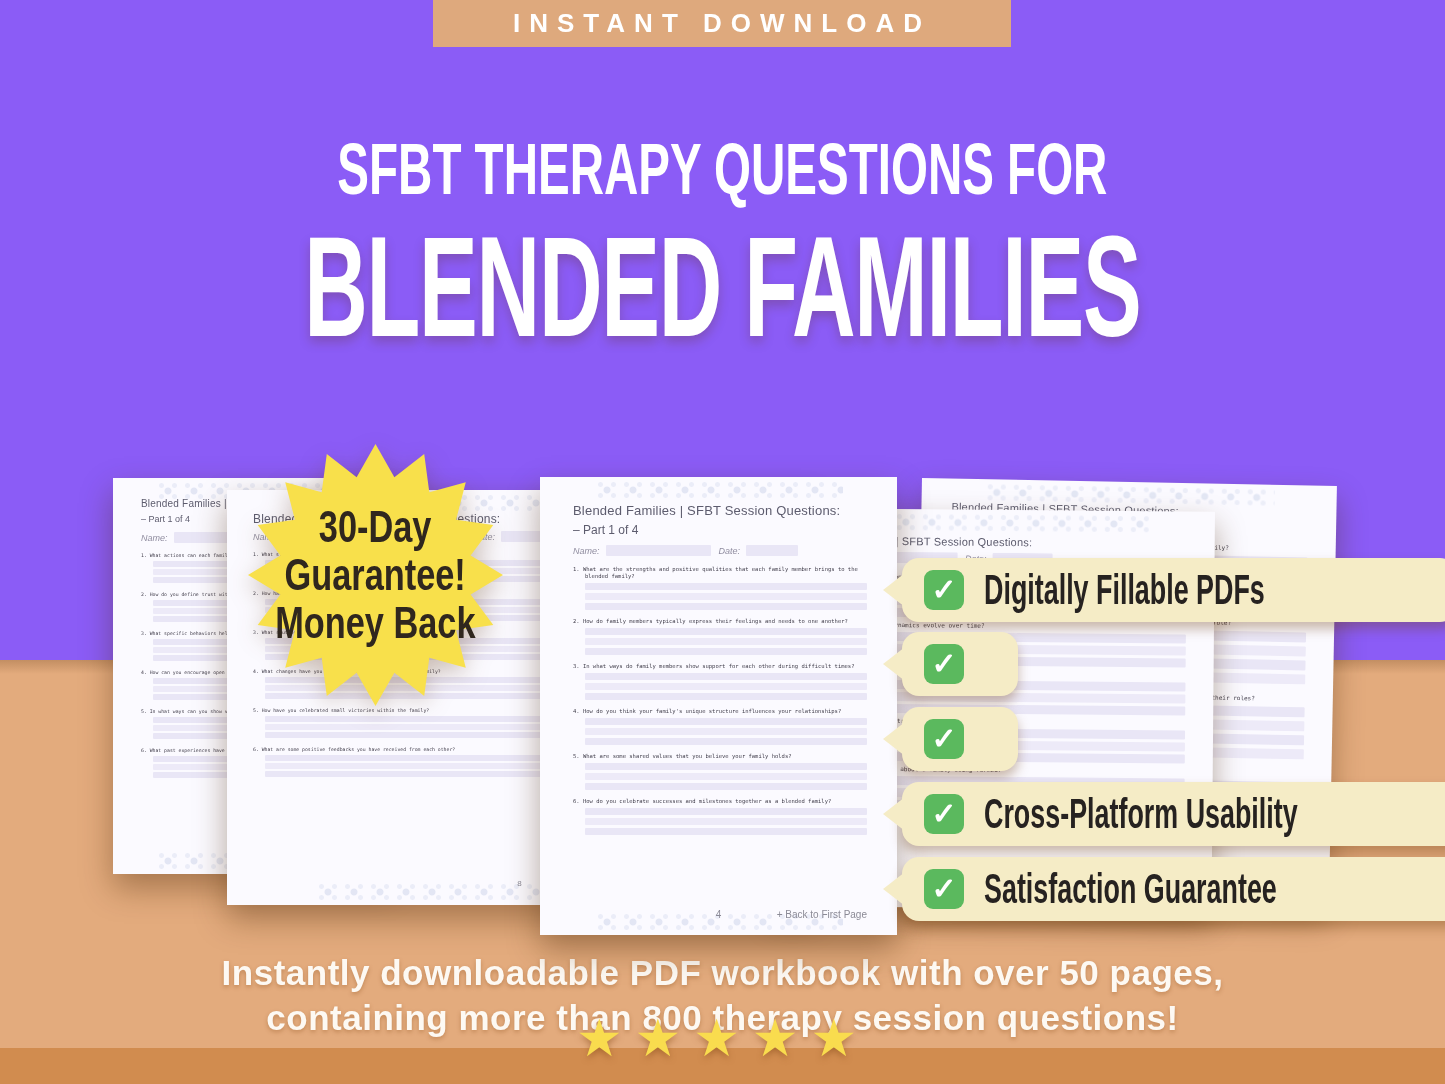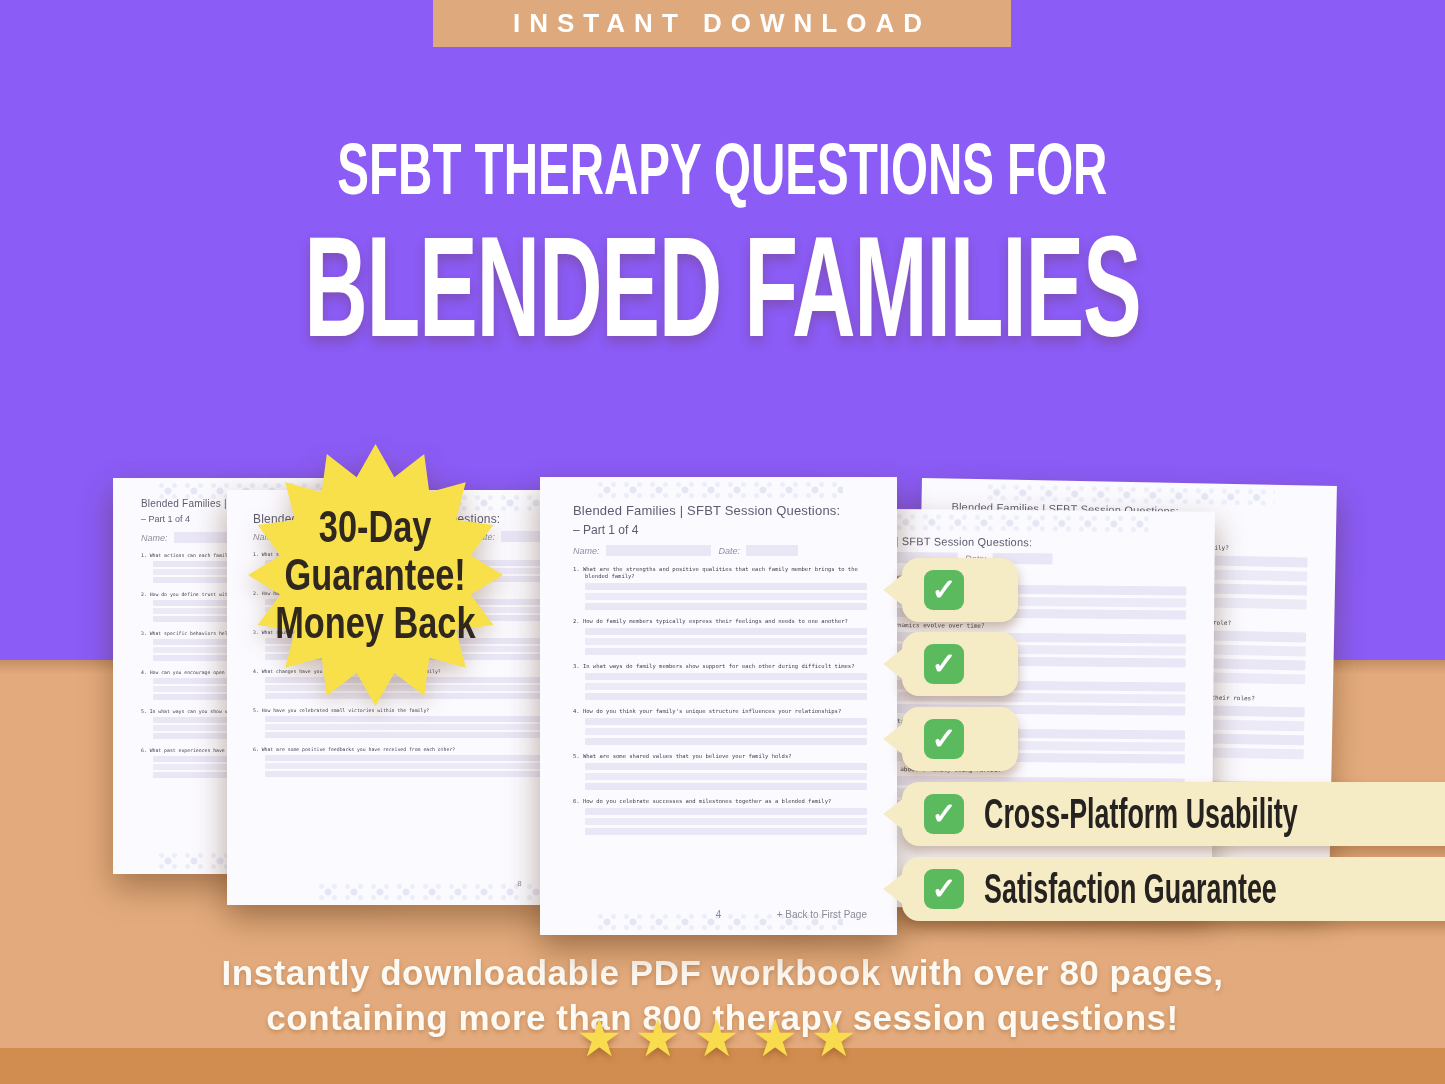--- a/index.html
+++ b/index.html
@@ -345,20 +345,21 @@
       <div><span class="cond">Guarantee!</span></div>
       <div><span class="cond">Money Back</span></div>
     </div>
   </div>
 
   <div id="feature-list">
       <div class="callout" style="top: 558px;">
         <div class="check">
           <span>✓</span>
         </div>
+        <div class="ctext"><span class="cond">Digitally Fillable PDFs</span></div>
       </div>
       <div class="callout" style="top: 632px;">
         <div class="check">
           <span>✓</span>
         </div>
       </div>
       <div class="callout" style="top: 707px;">
         <div class="check">
           <span>✓</span>
         </div>
@@ -371,17 +372,17 @@
       </div>
       <div class="callout" style="top: 857px;">
         <div class="check">
           <span>✓</span>
         </div>
         <div class="ctext"><span class="cond">Satisfaction Guarantee</span></div>
       </div>
     </div>
 
   <div class="bottom-text">
-    <div>Instantly downloadable PDF workbook with over 80 pages,</div>
+    <div>Instantly downloadable PDF workbook with over 50 pages,</div>
     <div>containing more than 800 therapy session questions!</div>
   </div>
   <div class="stars" id="stars-row"><span>★</span><span>★</span><span>★</span><span>★</span><span>★</span></div>
 </div>
 
 </body></html>

